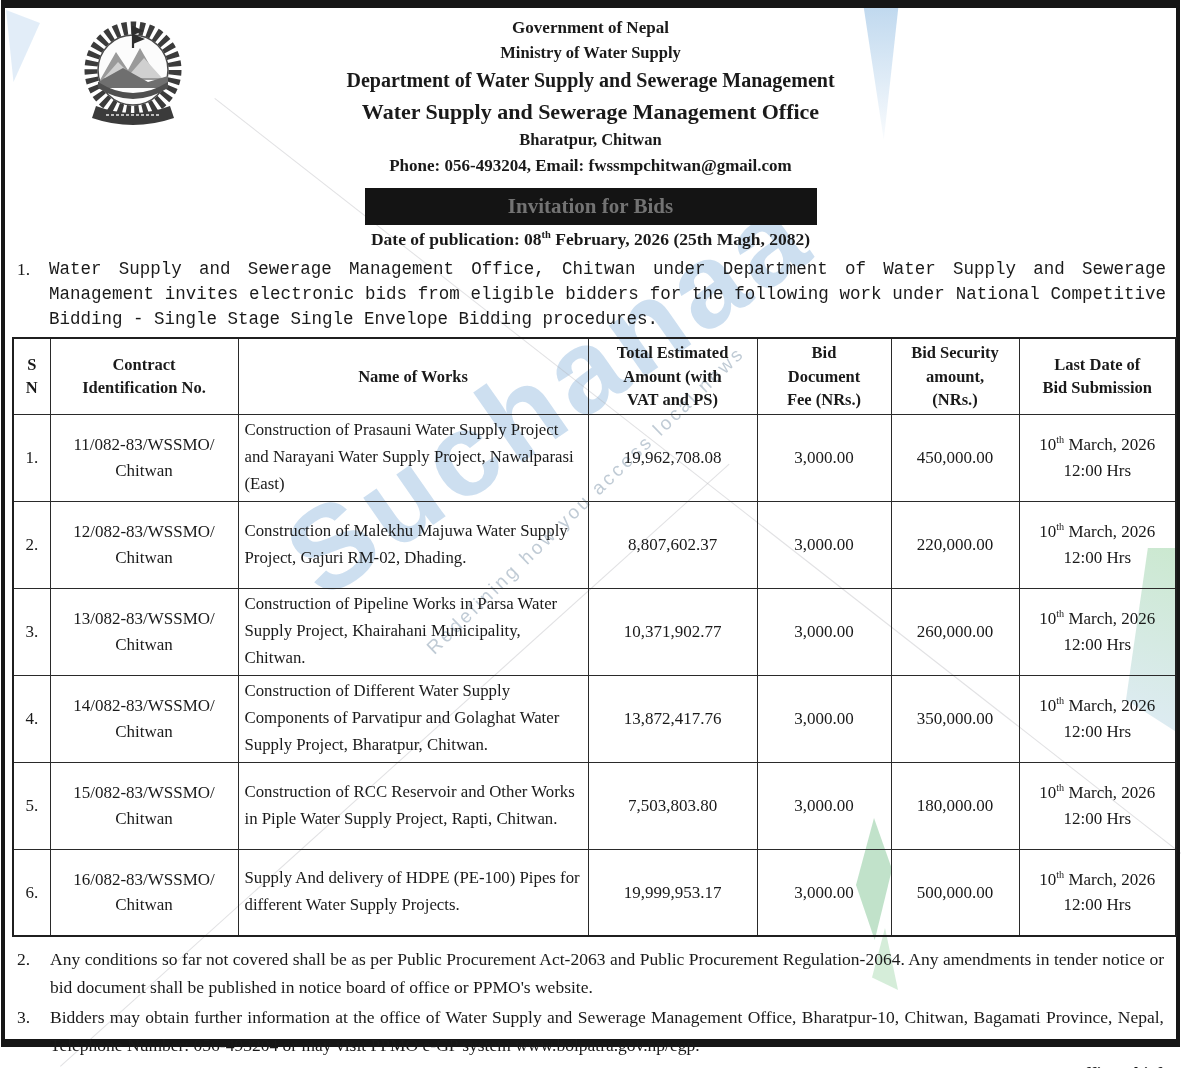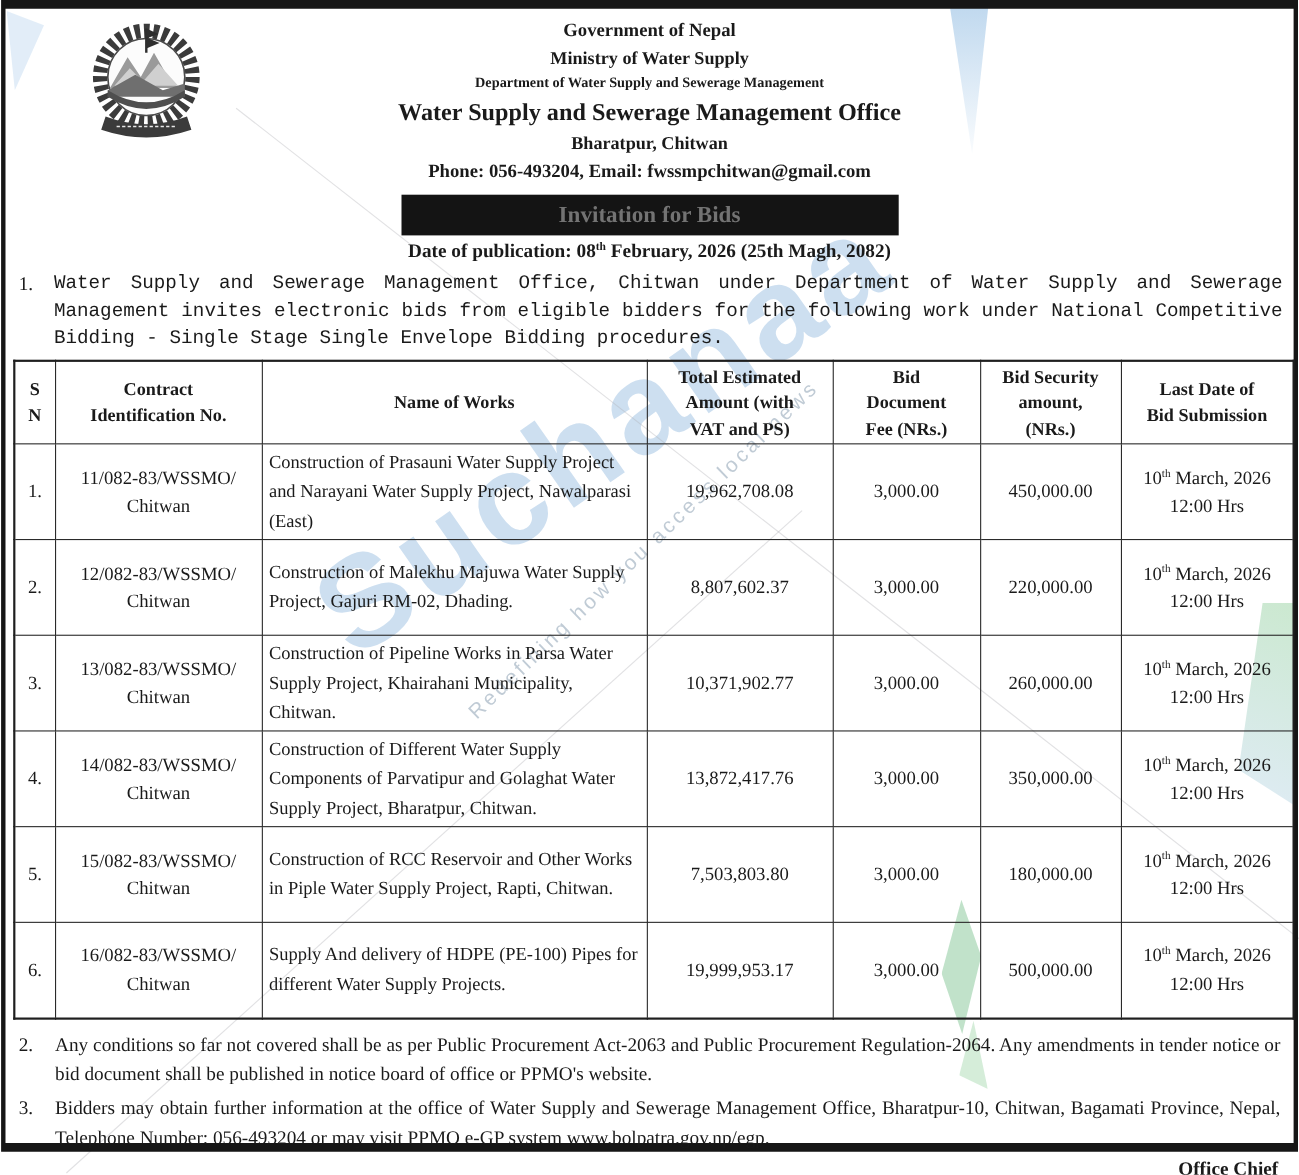--- a/index.html
+++ b/index.html
@@ -15,21 +15,21 @@
     color:rgba(140,160,178,0.55);white-space:nowrap;}
   .wm-line{position:absolute;height:1px;background:rgba(175,175,182,0.38);transform-origin:0 0;z-index:0;}
   .wm-shape{position:absolute;z-index:0;}
   
   .frame{position:absolute;left:1px;top:0;width:1179px;height:1047px;box-sizing:border-box;
     border:4px solid #161616;border-top-width:8px;border-bottom-width:8px;z-index:1;}
   .content{position:relative;width:100%;height:100%;z-index:1;}
   .hdr{ text-align:center;padding-top:7px;line-height:1.5;}
   .hdr .l1{font-size:17px;font-weight:bold;}
   .hdr .l2{font-size:16.5px;font-weight:bold;}
-  .hdr .l3{font-size:13px;font-weight:bold;}
+  .hdr .l3{font-size:20px;font-weight:bold;}
   .hdr .l4{font-size:22px;font-weight:bold;}
   .hdr .l5{font-size:16.5px;font-weight:bold;}
   .hdr .l6{font-size:17px;font-weight:bold;}
   .emblem{position:absolute;left:72px;top:8px;width:112px;height:122px;}
   .banner{width:452px;height:37px;line-height:37px;margin:9px auto 4px;background:#141414;
     color:#737373;font-size:21px;font-weight:bold;text-align:center;}
   .pubdate{text-align:center;font-size:17.5px;font-weight:bold;margin:4px 0 7px;}
   sup{font-size:60%;line-height:0;vertical-align:super;}
   .para{display:flex;padding:0 10px 0 12px;font-size:17.5px;line-height:1.44;}
   .para .num{flex:none;width:32px;}

